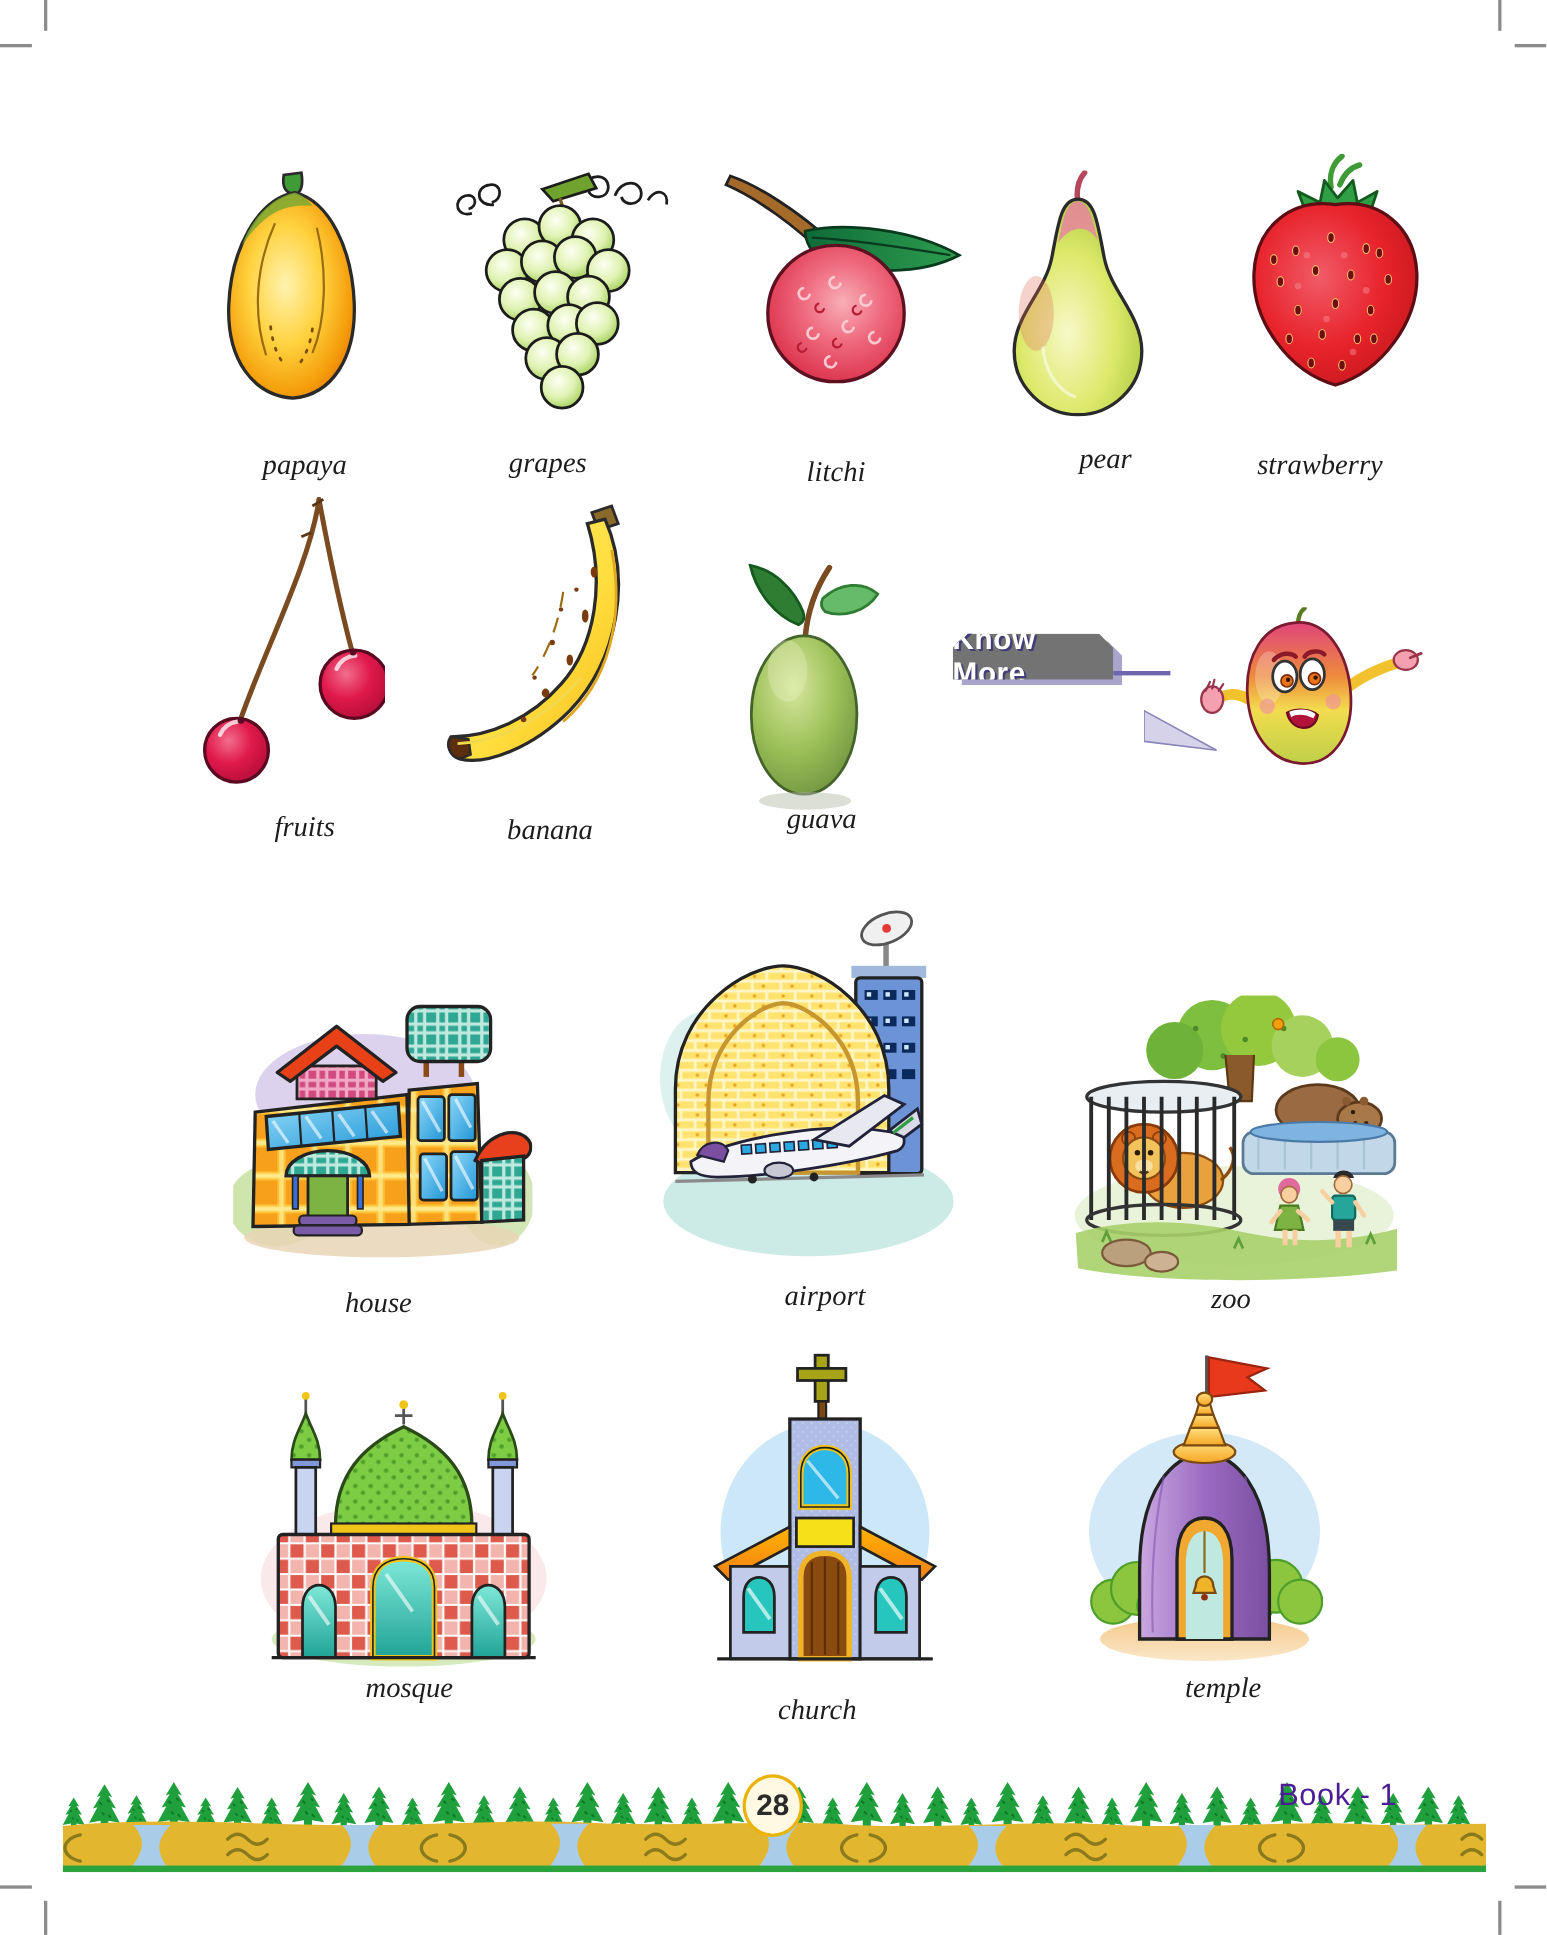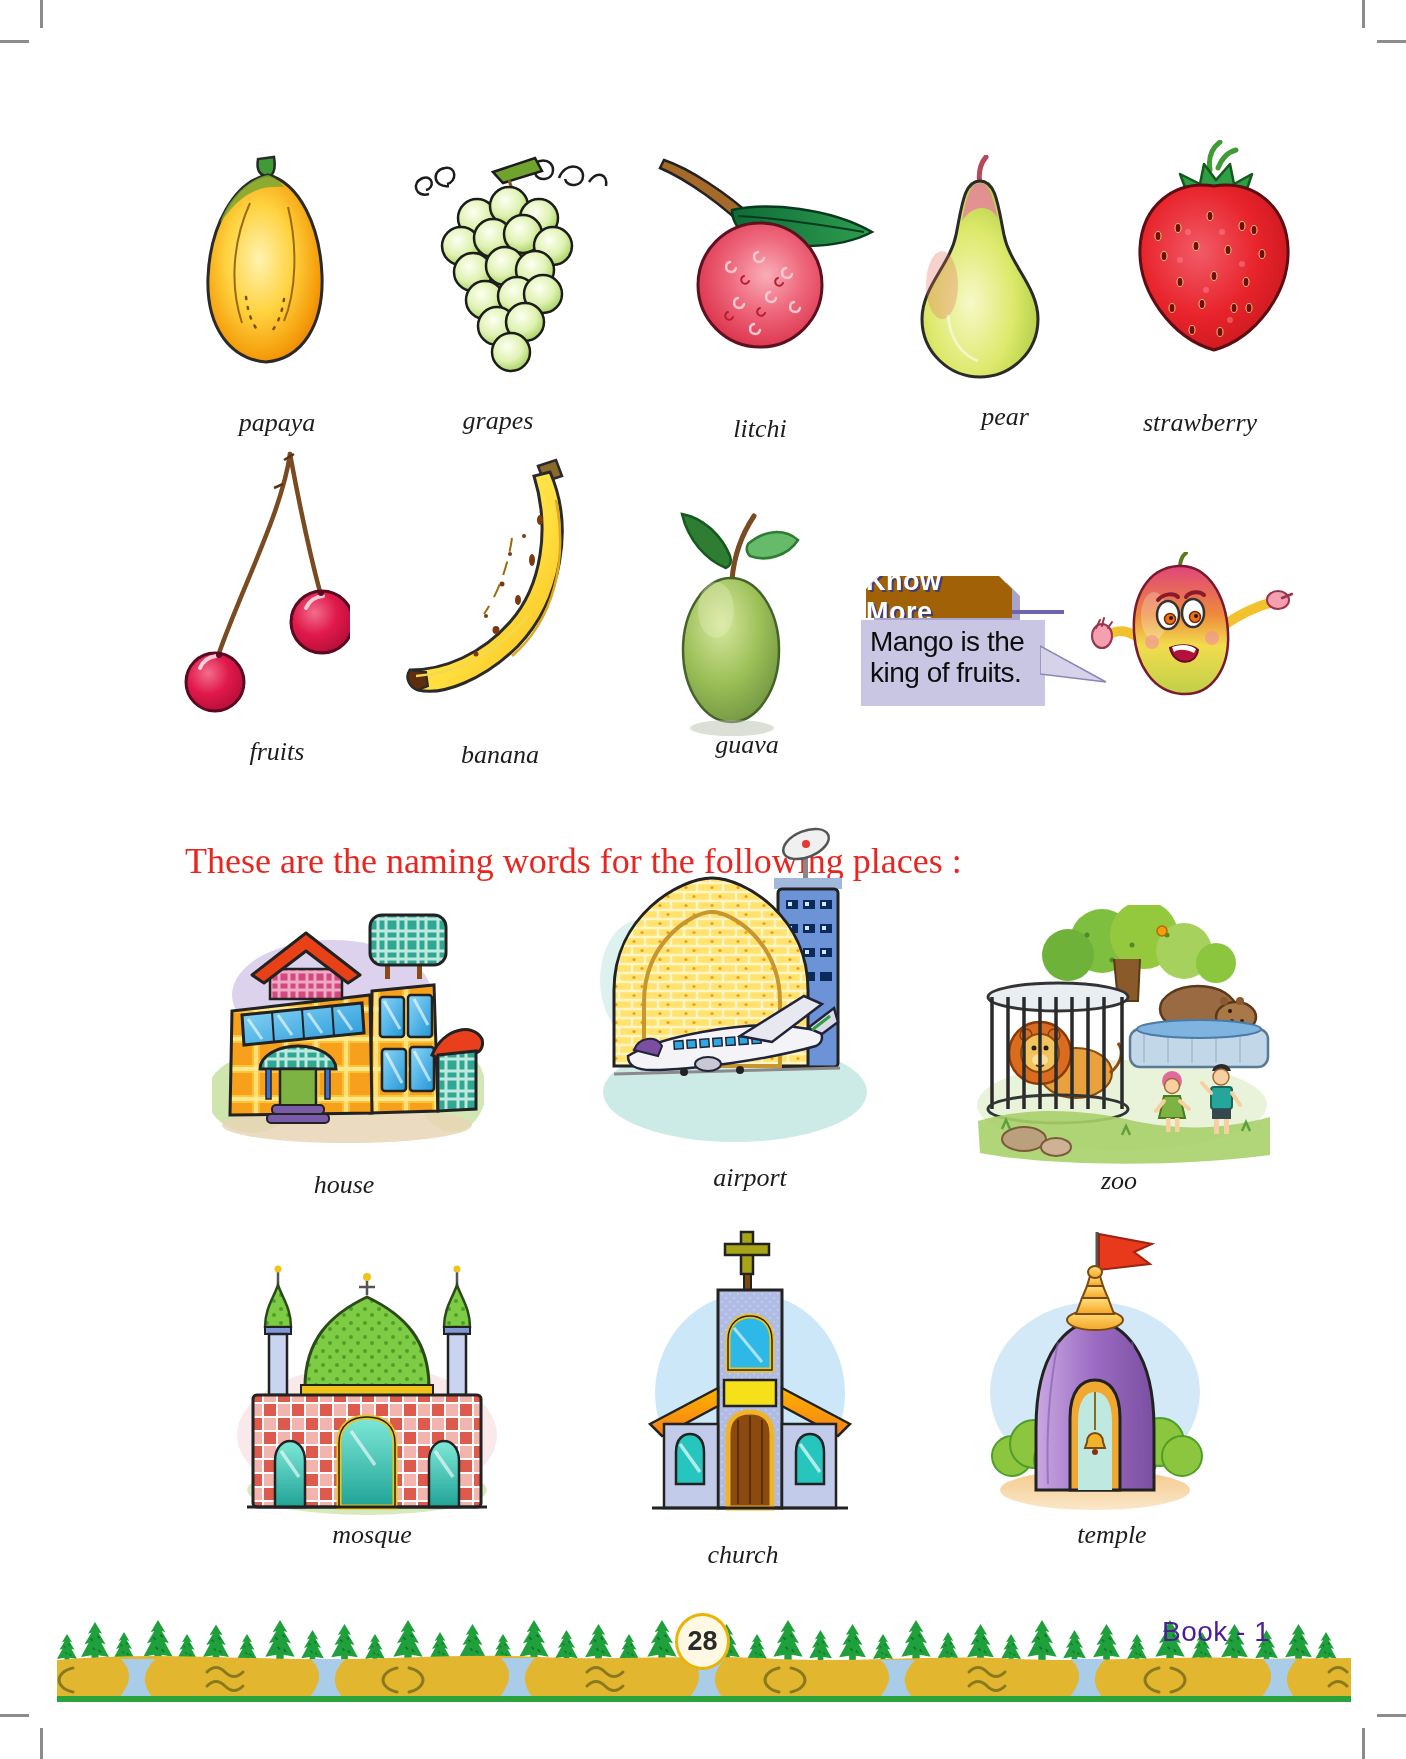--- a/index.html
+++ b/index.html
@@ -6,21 +6,21 @@
   .page{position:relative;width:1406px;height:1759px;background:#ffffff;overflow:hidden;
         font-family:"Liberation Sans",sans-serif;}
   .abs{position:absolute;}
   .crop{position:absolute;background:#8c8c8c;}
   .fruit-label,.place-label{position:absolute;font-family:Liberation Serif, serif;
         font-style:italic;font-size:26px;color:#1c1c1c;text-align:center;}
   .heading{position:absolute;left:185px;top:840px;font-family:"Liberation Serif",serif;
         font-size:36px;color:#e8251f;white-space:nowrap;}
   .km-shadow{position:absolute;left:874px;top:583px;width:146px;height:40px;background:#a8a4cc;
         clip-path:polygon(12px 0,calc(100% - 13px) 0,100% 13px,100% 100%,0 100%,0 13px);}
-  .km-tab{position:absolute;left:866px;top:576px;width:146px;height:42px;background:#a16207;
+  .km-tab{position:absolute;left:866px;top:576px;width:146px;height:42px;background:#737373;
         clip-path:polygon(12px 0,calc(100% - 13px) 0,100% 13px,100% 100%,0 100%,0 13px);
         display:flex;align-items:center;justify-content:flex-end;}
   .km-tab span{color:#ffffff;font-weight:bold;font-size:27px;letter-spacing:0.5px;
         text-shadow:2px 2px 0 #413d77;}
   .km-rule{position:absolute;left:1012px;top:610px;width:52px;height:4px;background:#6b66ae;}
   .km-body{position:absolute;left:861px;top:620px;width:184px;height:86px;background:#c9c6e4;}
   .km-body span{display:block;padding:6px 0 0 9px;width:165px;font-size:28px;line-height:1.12;
         color:#0d0d0d;letter-spacing:-0.5px;}
   .badge{position:absolute;left:675px;top:1613px;width:49px;height:51px;border-radius:50%;
         background:#fff8e2;border:3px solid #eab308;display:flex;align-items:center;
@@ -254,23 +254,20 @@
 
   <div class="fruit-label" style="left:207px;top:737px;width:140px">fruits</div>
   <div class="fruit-label" style="left:430px;top:740px;width:140px">banana</div>
   <div class="fruit-label" style="left:677px;top:730px;width:140px">guava</div>
 
   <div class="km-shadow"></div>
   <div class="km-tab">
     <span>Know More</span>
   </div>
   <div class="km-rule"></div>
-  <div class="km-body">
-    <span>Mango is the king of fruits.</span>
-  </div>
   <svg class="abs" style="left:1040px;top:640px" width="70" height="55" viewBox="0 0 70 55">
     <polygon points="0,6 66,42 0,34" fill="#d5d2ea" stroke="#8a86b8" stroke-width="1.5"></polygon>
   </svg>
 
   <svg class="abs" style="left:1090px;top:552px" width="205" height="162" viewBox="0 0 205 162">
     <defs>
         <linearGradient id="manG" x1="0" y1="0" x2="0" y2="1">
       <stop offset="0%" stop-color="#E0457B"></stop>
           <stop offset="38%" stop-color="#EE8A3C"></stop>
       <stop offset="62%" stop-color="#F2DC4E"></stop>
@@ -292,21 +289,20 @@
     <circle cx="80" cy="67" r="5.5" fill="#E8731A" stroke="#7a2a08" stroke-width="1.5"></circle>
     <circle cx="105" cy="65" r="5.5" fill="#E8731A" stroke="#7a2a08" stroke-width="1.5"></circle>
     <circle cx="81" cy="66" r="2" fill="#311308"></circle>
       <circle cx="106" cy="64" r="2" fill="#311308"></circle>
     <circle cx="62" cy="90" r="7" fill="#F08CA0" opacity="0.6"></circle>
       <circle cx="122" cy="86" r="7" fill="#F08CA0" opacity="0.6"></circle>
     <path d="M80 96 C88 92 102 92 108 98 C106 114 84 114 80 96 Z" fill="#B3123A" stroke="#6a0a20" stroke-width="2"></path>
     <path d="M82 95 C90 92 100 92 106 97 L104 101 C96 97 88 97 84 100 Z" fill="#ffffff"></path>
   </svg>
 
-  <div class="heading">These are the naming words for the following places :</div>
 
   <svg class="abs" style="left:212px;top:905px" width="272" height="242" viewBox="0 0 272 242">
     <defs>
       <pattern id="plaid" width="30" height="30" patternUnits="userSpaceOnUse">
         <rect width="30" height="30" fill="#F6A01C"></rect>
         <rect y="10" width="30" height="8" fill="#FFC93E" opacity="0.9"></rect>
         <rect x="10" width="8" height="30" fill="#FFC93E" opacity="0.7"></rect>
         <rect y="12" width="30" height="4" fill="#FFE98C"></rect>
         <rect x="12" width="4" height="30" fill="#FFE98C" opacity="0.8"></rect>
       </pattern>

